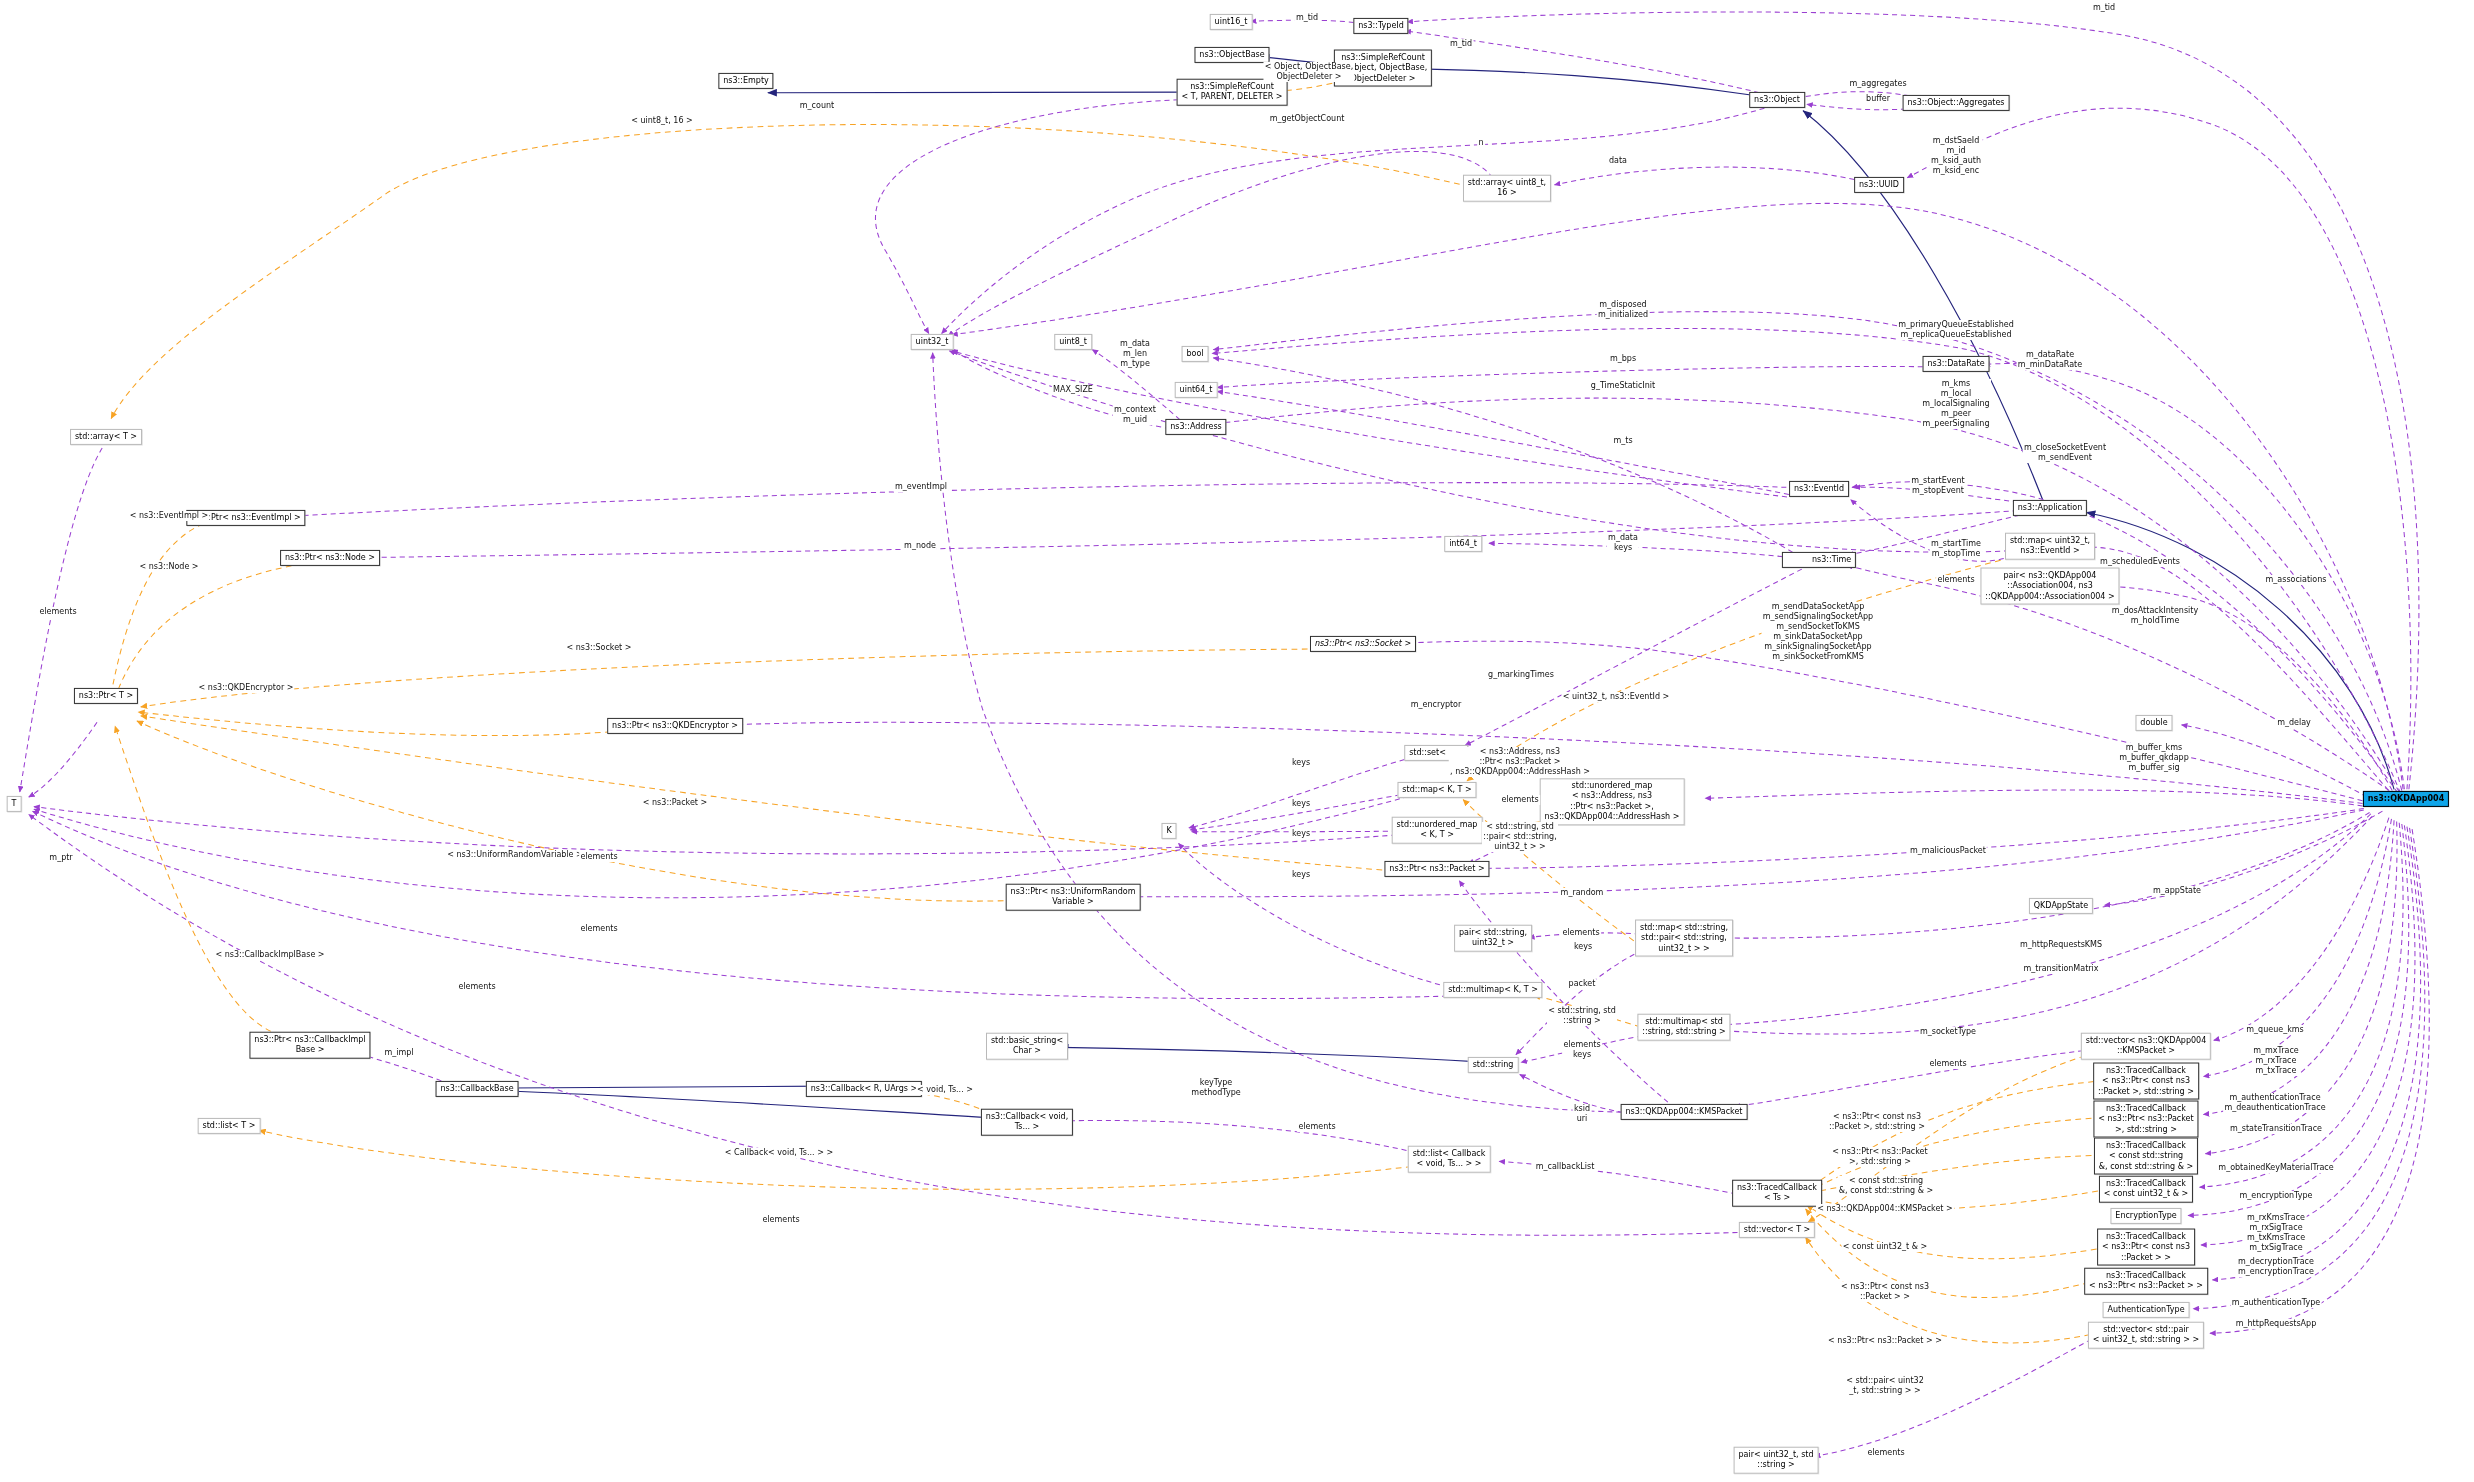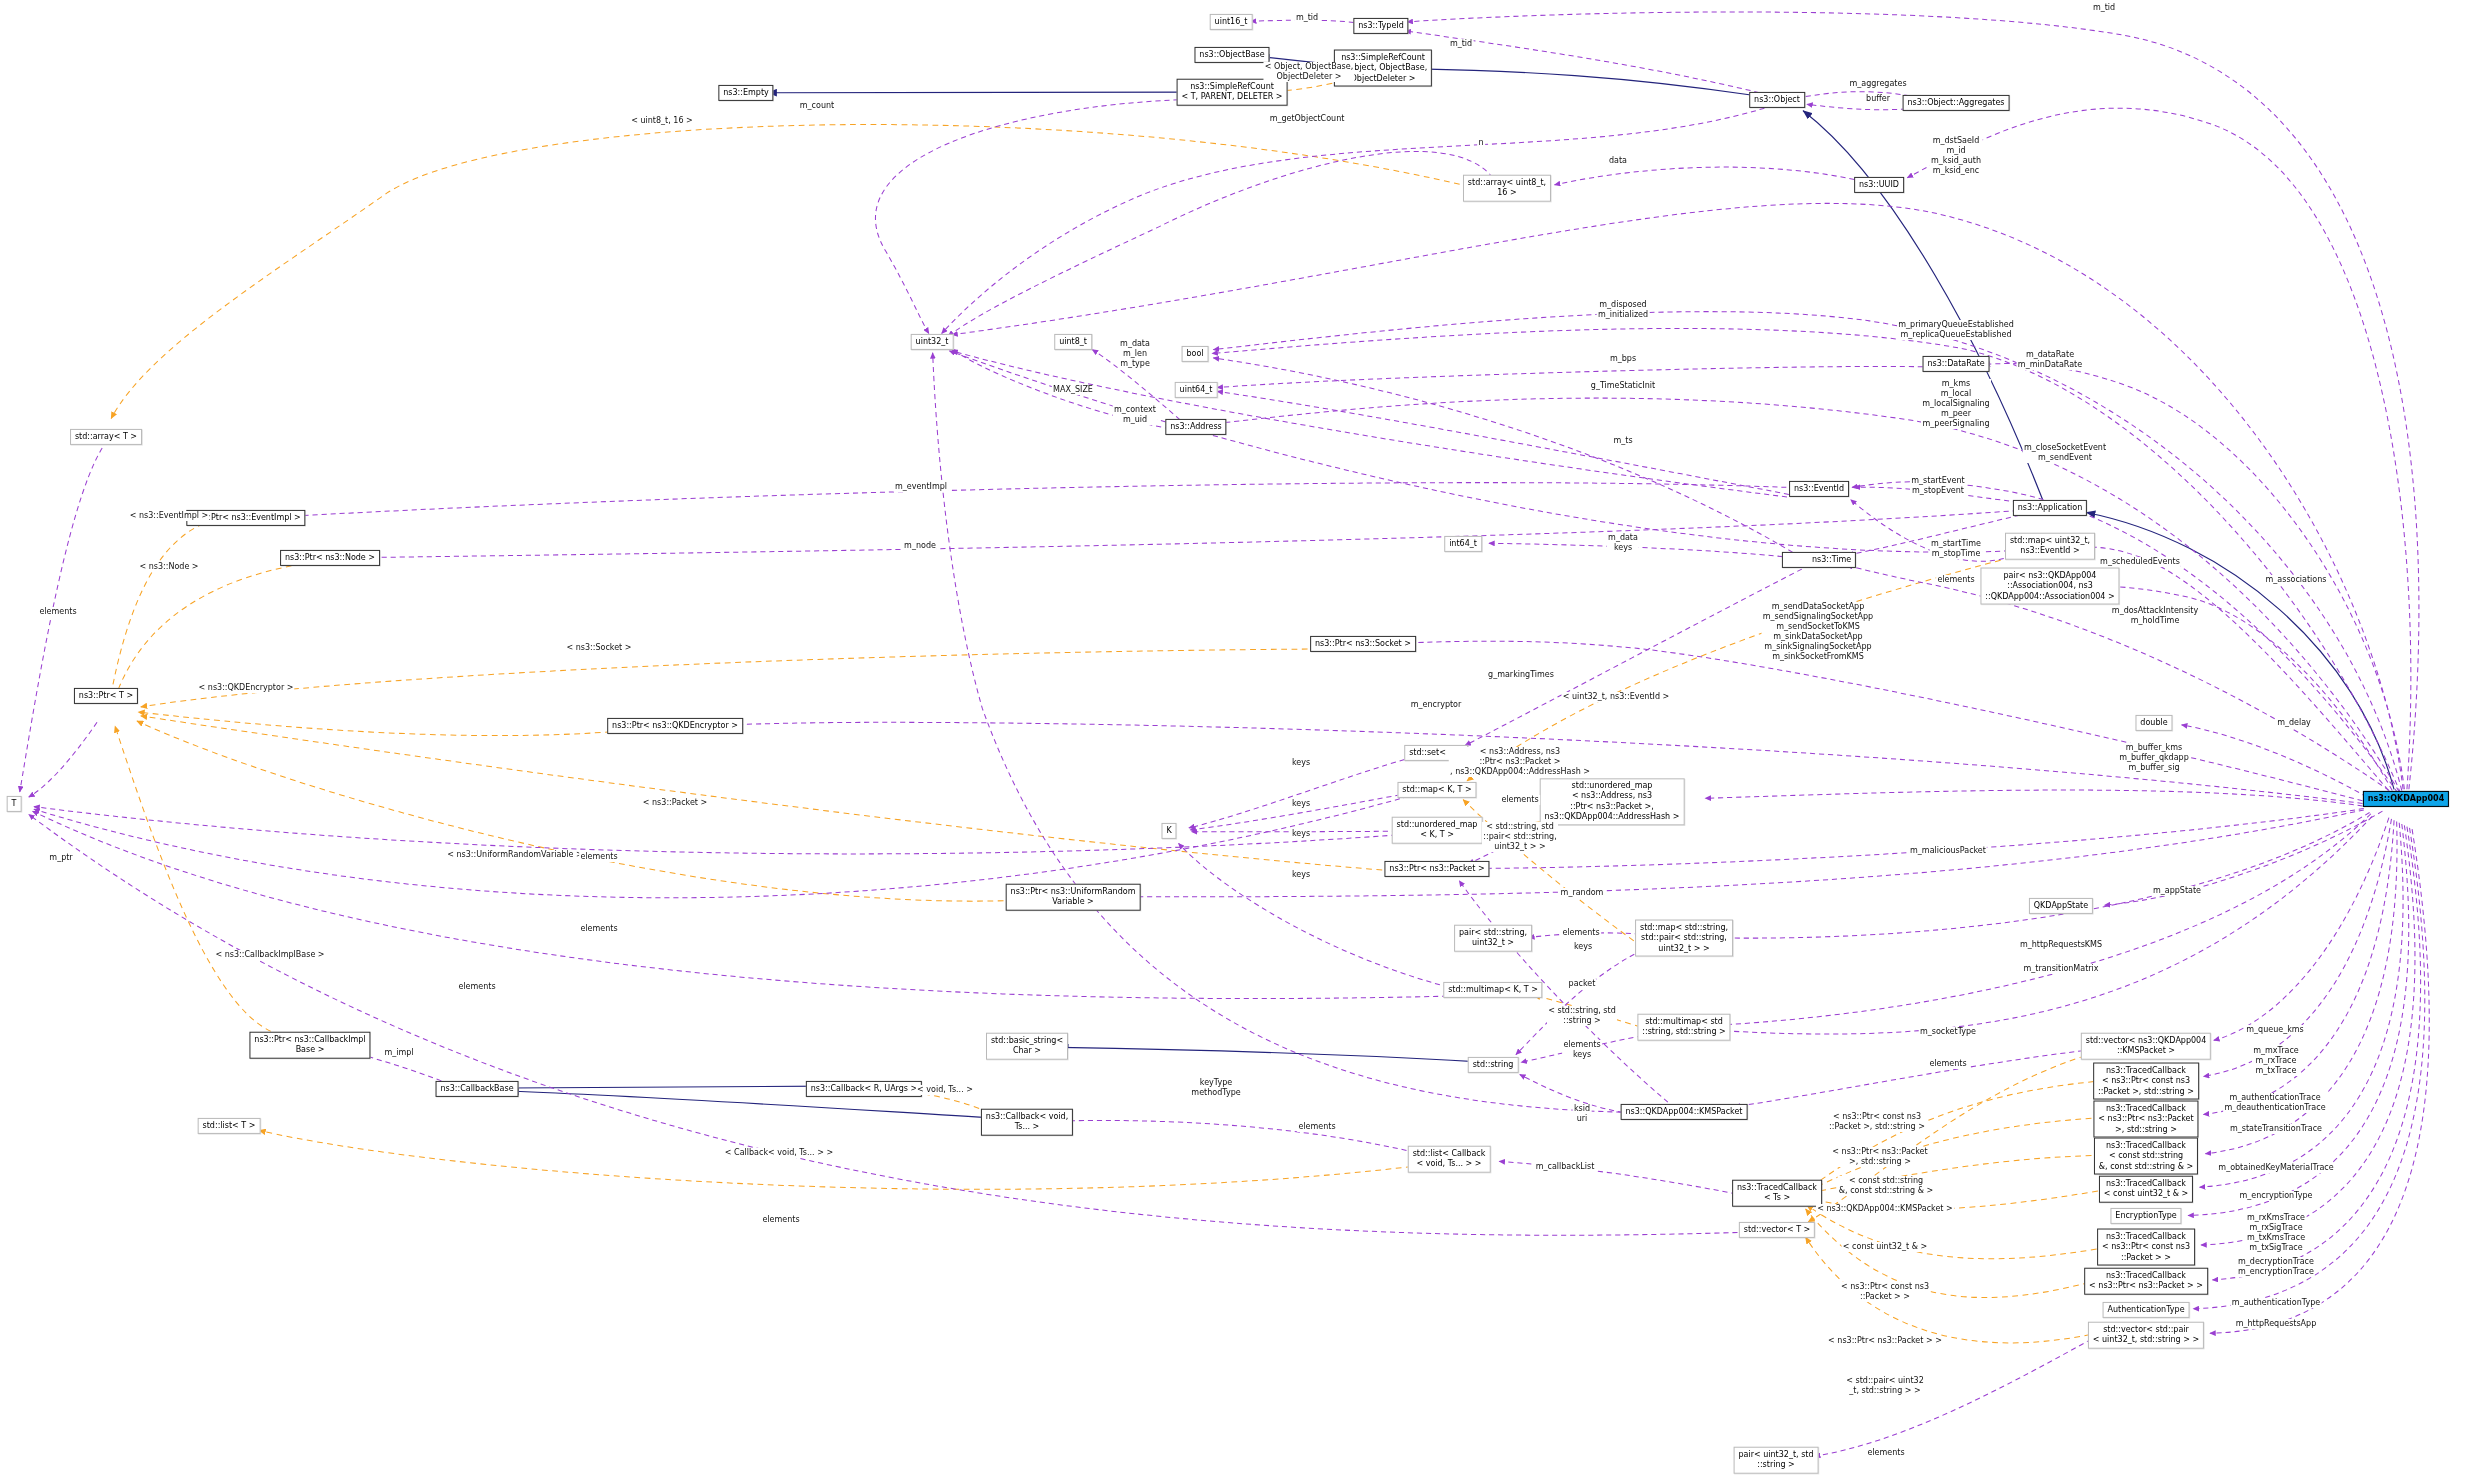--- a/index.html
+++ b/index.html
@@ -147,21 +147,21 @@
     </g>
   </svg>
 <div class="node std" style="left: 1231px; top: 22px;">uint16_t</div>
     <div class="node ns3" style="left: 1381px; top: 26px;">ns3::TypeId</div>
     <div class="node ns3" style="left: 1232px; top: 55px;">ns3::ObjectBase</div>
     <div class="node ns3" style="left: 1383px; top: 68px;">ns3::SimpleRefCount
 &lt; Object, ObjectBase,
 ObjectDeleter &gt;</div>
     <div class="node ns3" style="left: 1232px; top: 92px;">ns3::SimpleRefCount
 &lt; T, PARENT, DELETER &gt;</div>
-    <div class="node ns3" style="left: 746px; top: 93px;">ns3::Empty</div>
+    <div class="node ns3" style="left: 746px; top: 81px;">ns3::Empty</div>
     <div class="node ns3" style="left: 1777px; top: 100px;">ns3::Object</div>
     <div class="node ns3" style="left: 1956px; top: 103px;">ns3::Object::Aggregates</div>
     <div class="node ns3" style="left: 1879px; top: 185px;">ns3::UUID</div>
     <div class="node std" style="left: 1507px; top: 188px;">std::array&lt; uint8_t,
 16 &gt;</div>
     <div class="node std" style="left: 932px; top: 342px;">uint32_t</div>
     <div class="node std" style="left: 1073px; top: 342px;">uint8_t</div>
     <div class="node std" style="left: 1195px; top: 354px;">bool</div>
     <div class="node std" style="left: 1196px; top: 390px;">uint64_t</div>
     <div class="node ns3" style="left: 1196px; top: 427px;">ns3::Address</div>
@@ -172,21 +172,21 @@
     <div class="node ns3" style="left: 2050px; top: 508px;">ns3::Application</div>
     <div class="node std" style="left: 2050px; top: 546px;">std::map&lt; uint32_t,
 ns3::EventId &gt;</div>
     <div class="node std" style="left: 2050px; top: 586px;">pair&lt; ns3::QKDApp004
 ::Association004, ns3
 ::QKDApp004::Association004 &gt;</div>
     <div class="node std" style="left: 106px; top: 437px;">std::array&lt; T &gt;</div>
     <div class="node ns3" style="left: 246px; top: 518px;">ns3::Ptr&lt; ns3::EventImpl &gt;</div>
     <div class="node ns3" style="left: 330px; top: 558px;">ns3::Ptr&lt; ns3::Node &gt;</div>
     <div class="node ns3" style="left: 106px; top: 696px;">ns3::Ptr&lt; T &gt;</div>
-    <div class="node ns3" style="left: 1363px; top: 644px;">ns3::Ptr&lt; ns3::Socket &gt;</div>
+    <div class="node ns3" style="left: 1363px; top: 644px; font-style: italic;">ns3::Ptr&lt; ns3::Socket &gt;</div>
     <div class="node ns3" style="left: 675px; top: 726px;">ns3::Ptr&lt; ns3::QKDEncryptor &gt;</div>
     <div class="node std" style="left: 14px; top: 804px;">T</div>
     <div class="node std" style="left: 1169px; top: 831px;">K</div>
     <div class="node std" style="left: 1436px; top: 753px;">std::set&lt; K &gt;</div>
     <div class="node std" style="left: 1437px; top: 790px;">std::map&lt; K, T &gt;</div>
     <div class="node std" style="left: 1437px; top: 830px;">std::unordered_map
 &lt; K, T &gt;</div>
     <div class="node ns3" style="left: 1437px; top: 869px;">ns3::Ptr&lt; ns3::Packet &gt;</div>
     <div class="node std" style="left: 1612px; top: 802px;">std::unordered_map
 &lt; ns3::Address, ns3

